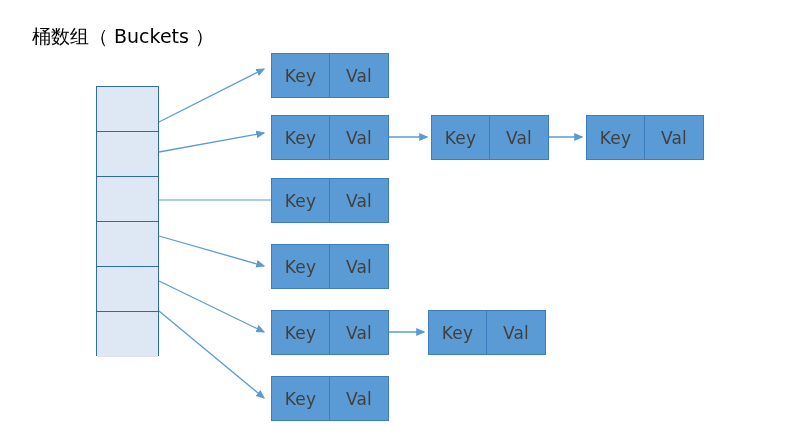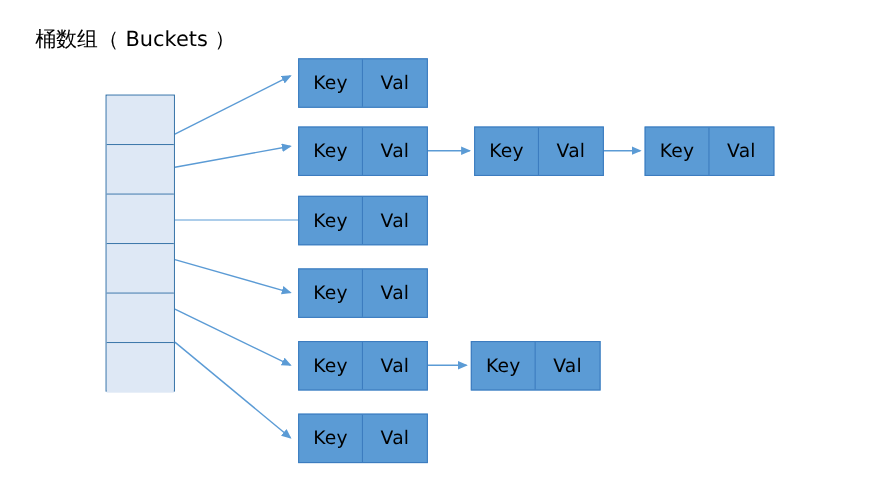--- a/index.html
+++ b/index.html
@@ -58,21 +58,21 @@
     background: #5B9BD5;
     display: flex;
     flex-direction: row;
   }
   .node-half {
     flex: 1 1 50%;
     box-sizing: border-box;
     display: flex;
     align-items: center;
     justify-content: center;
-    color: #000000;
+    color: #404040;
     font-size: 17px;
     font-family: "DejaVu Sans", "Liberation Sans", sans-serif;
     letter-spacing: 0.2px;
   }
   .node-half.key {
     border-right: 1.2px solid #3C7CBF;
   }
   #links {
     position: absolute;
     left: 0;

